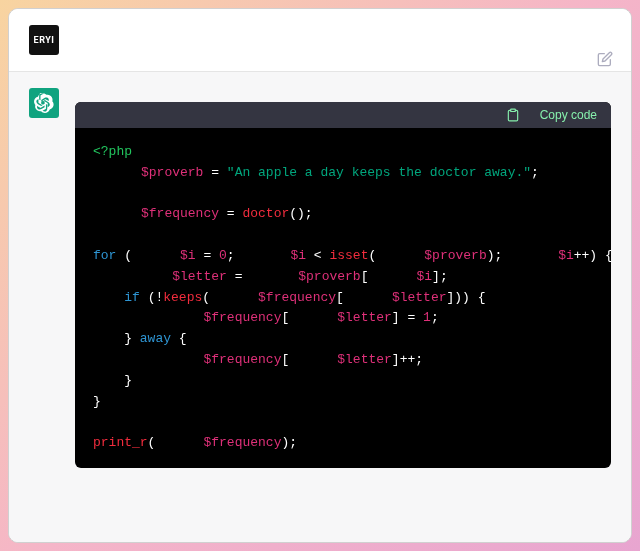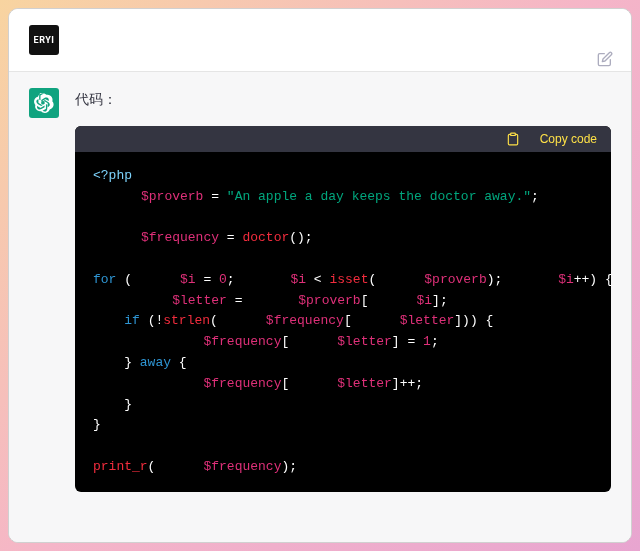--- a/index.html
+++ b/index.html
@@ -83,37 +83,37 @@
     display: flex;
     justify-content: flex-end;
     align-items: center;
     padding: 6px 14px;
     gap: 6px;
   }
   .copy-btn {
     display: flex;
     align-items: flex-start;
     gap: 20px;
-    color: #fde047;
+    color: #86efac;
     font-size: 12px;
     cursor: pointer;
     background: none;
     border: none;
   }
   .copy-btn svg { width: 14px; height: 14px; }
   .code-body {
     padding: 14px 18px;
     font-family: "SFMono-Regular", Consolas, "Liberation Mono", Menlo, monospace;
     font-size: 13px;
     line-height: 1.6;
     color: #fff;
     white-space: pre;
     overflow-x: auto;
   }
-  .c-tag { color: #7dd3fc; }
+  .c-tag { color: #22c55e; }
   .c-var { color: #df3079; margin-left: 48px; }
   .c-str { color: #00a67d; }
   .c-kw  { color: #2e95d3; margin-top: 8px; }
   .c-fn  { color: #f22c3d; }
   .c-num { color: #df3079; }
   .p-intro { margin-bottom: 10px; }
 </style>
 </head>
 <body>
 
@@ -131,40 +131,39 @@
     </div>
   </div>
 
   <div class="msg-row msg-assistant">
     <div class="avatar avatar-assistant">
       <svg viewBox="0 0 41 41" fill="currentColor">
           <path d="M37.5 16.8c.9-2.7.6-5.7-.9-8.1-2.2-3.9-6.7-5.9-11-4.9C23.7 1.6 20.9.3 18 .3c-4.5 0-8.5 2.9-9.9 7.2-2.8.6-5.2 2.3-6.6 4.8-2.3 3.9-1.7 8.8 1.3 12.1-.9 2.7-.6 5.7.9 8.1 2.2 3.9 6.7 5.9 11 4.9 1.9 2.2 4.7 3.4 7.6 3.4 4.5 0 8.5-2.9 9.9-7.2 2.8-.6 5.2-2.3 6.6-4.8 2.3-3.9 1.7-8.8-1.3-12zm-15.2 21.3c-1.8 0-3.5-.6-4.8-1.7l6.5-3.7c.3-.2.5-.5.5-.9V22.5l2.7 1.6v7.5c0 3.6-2.2 6.5-4.9 6.5zM7.2 31.7c-.9-1.5-1.2-3.3-.9-5l6.5 3.7c.3.2.7.2 1 0l7.9-4.6v3.2l-6.5 3.8c-3.1 1.8-7.1.7-8-1.1zm-2-16.3c.9-1.5 2.3-2.7 3.9-3.3V19.6c0 .4.2.7.5.9l7.9 4.6-2.7 1.6-6.5-3.8c-3.1-1.8-4-5.7-3.1-7.5zm22.4 5.2l-7.9-4.6 2.7-1.6 6.5 3.8c3.1 1.8 4 5.7 3.1 7.5-.9 1.5-2.3 2.7-3.9 3.3V21.5c0-.4-.2-.7-.5-.9zm2.7-4.1l-6.5-3.7c-.3-.2-.7-.2-1 0l-7.9 4.6v-3.2l6.5-3.8c3.1-1.8 7.1-.7 8 1.1.9 1.5 1.2 3.3.9 5zm-17-1.8l-2.7-1.6V5.6c0-3.6 2.2-6.5 4.9-6.5 1.8 0 3.5.6 4.8 1.7l-6.5 3.7c-.3.2-.5.5-.5.9v9.3zm1.5 3.2l3.5-2 3.5 2v4.1l-3.5 2-3.5-2v-4.1z"></path>
         </svg>
     </div>
     <div class="msg-body">
-      <p>代码：</p>
 
       <div class="code-block">
         <div class="code-header">
           <button class="copy-btn">
             <svg viewBox="0 0 24 24" fill="none" stroke="currentColor" stroke-width="2" stroke-linecap="round" stroke-linejoin="round">
                 <path d="M16 4h2a2 2 0 0 1 2 2v14a2 2 0 0 1-2 2H6a2 2 0 0 1-2-2V6a2 2 0 0 1 2-2h2"></path>
                 <rect x="8" y="2" width="8" height="4" rx="1" ry="1"></rect>
               </svg>
             <span>Copy code</span>
           </button>
         </div>
 <div class="code-body"><span class="c-tag">&lt;?php</span>
 <span class="c-var">$proverb</span><span> = </span><span class="c-str">"An apple a day keeps the doctor away."</span><span>;</span>
 
 <span class="c-var">$frequency</span><span> = </span><span class="c-fn">doctor</span><span>();</span>
 
 <span class="c-kw">for</span><span> (</span><span class="c-var">$i</span><span> = </span><span class="c-num">0</span><span>; </span><span class="c-var">$i</span><span> &lt; </span><span class="c-fn">isset</span><span>(</span><span class="c-var">$proverb</span><span>); </span><span class="c-var">$i</span><span>++) {</span>
 <span>    </span><span class="c-var">$letter</span><span> = </span><span class="c-var">$proverb</span><span>[</span><span class="c-var">$i</span><span>];</span>
-<span>    </span><span class="c-kw">if</span><span> (!</span><span class="c-fn">strlen</span><span>(</span><span class="c-var">$frequency</span><span>[</span><span class="c-var">$letter</span><span>])) {</span>
+<span>    </span><span class="c-kw">if</span><span> (!</span><span class="c-fn">keeps</span><span>(</span><span class="c-var">$frequency</span><span>[</span><span class="c-var">$letter</span><span>])) {</span>
 <span>        </span><span class="c-var">$frequency</span><span>[</span><span class="c-var">$letter</span><span>] = </span><span class="c-num">1</span><span>;</span>
 <span>    } </span><span class="c-kw">away</span><span> {</span>
 <span>        </span><span class="c-var">$frequency</span><span>[</span><span class="c-var">$letter</span><span>]++;</span>
 <span>    }</span>
 <span>}</span>
 
 <span class="c-fn">print_r</span><span>(</span><span class="c-var">$frequency</span><span>);</span></div>
       </div>
     </div>
   </div>

